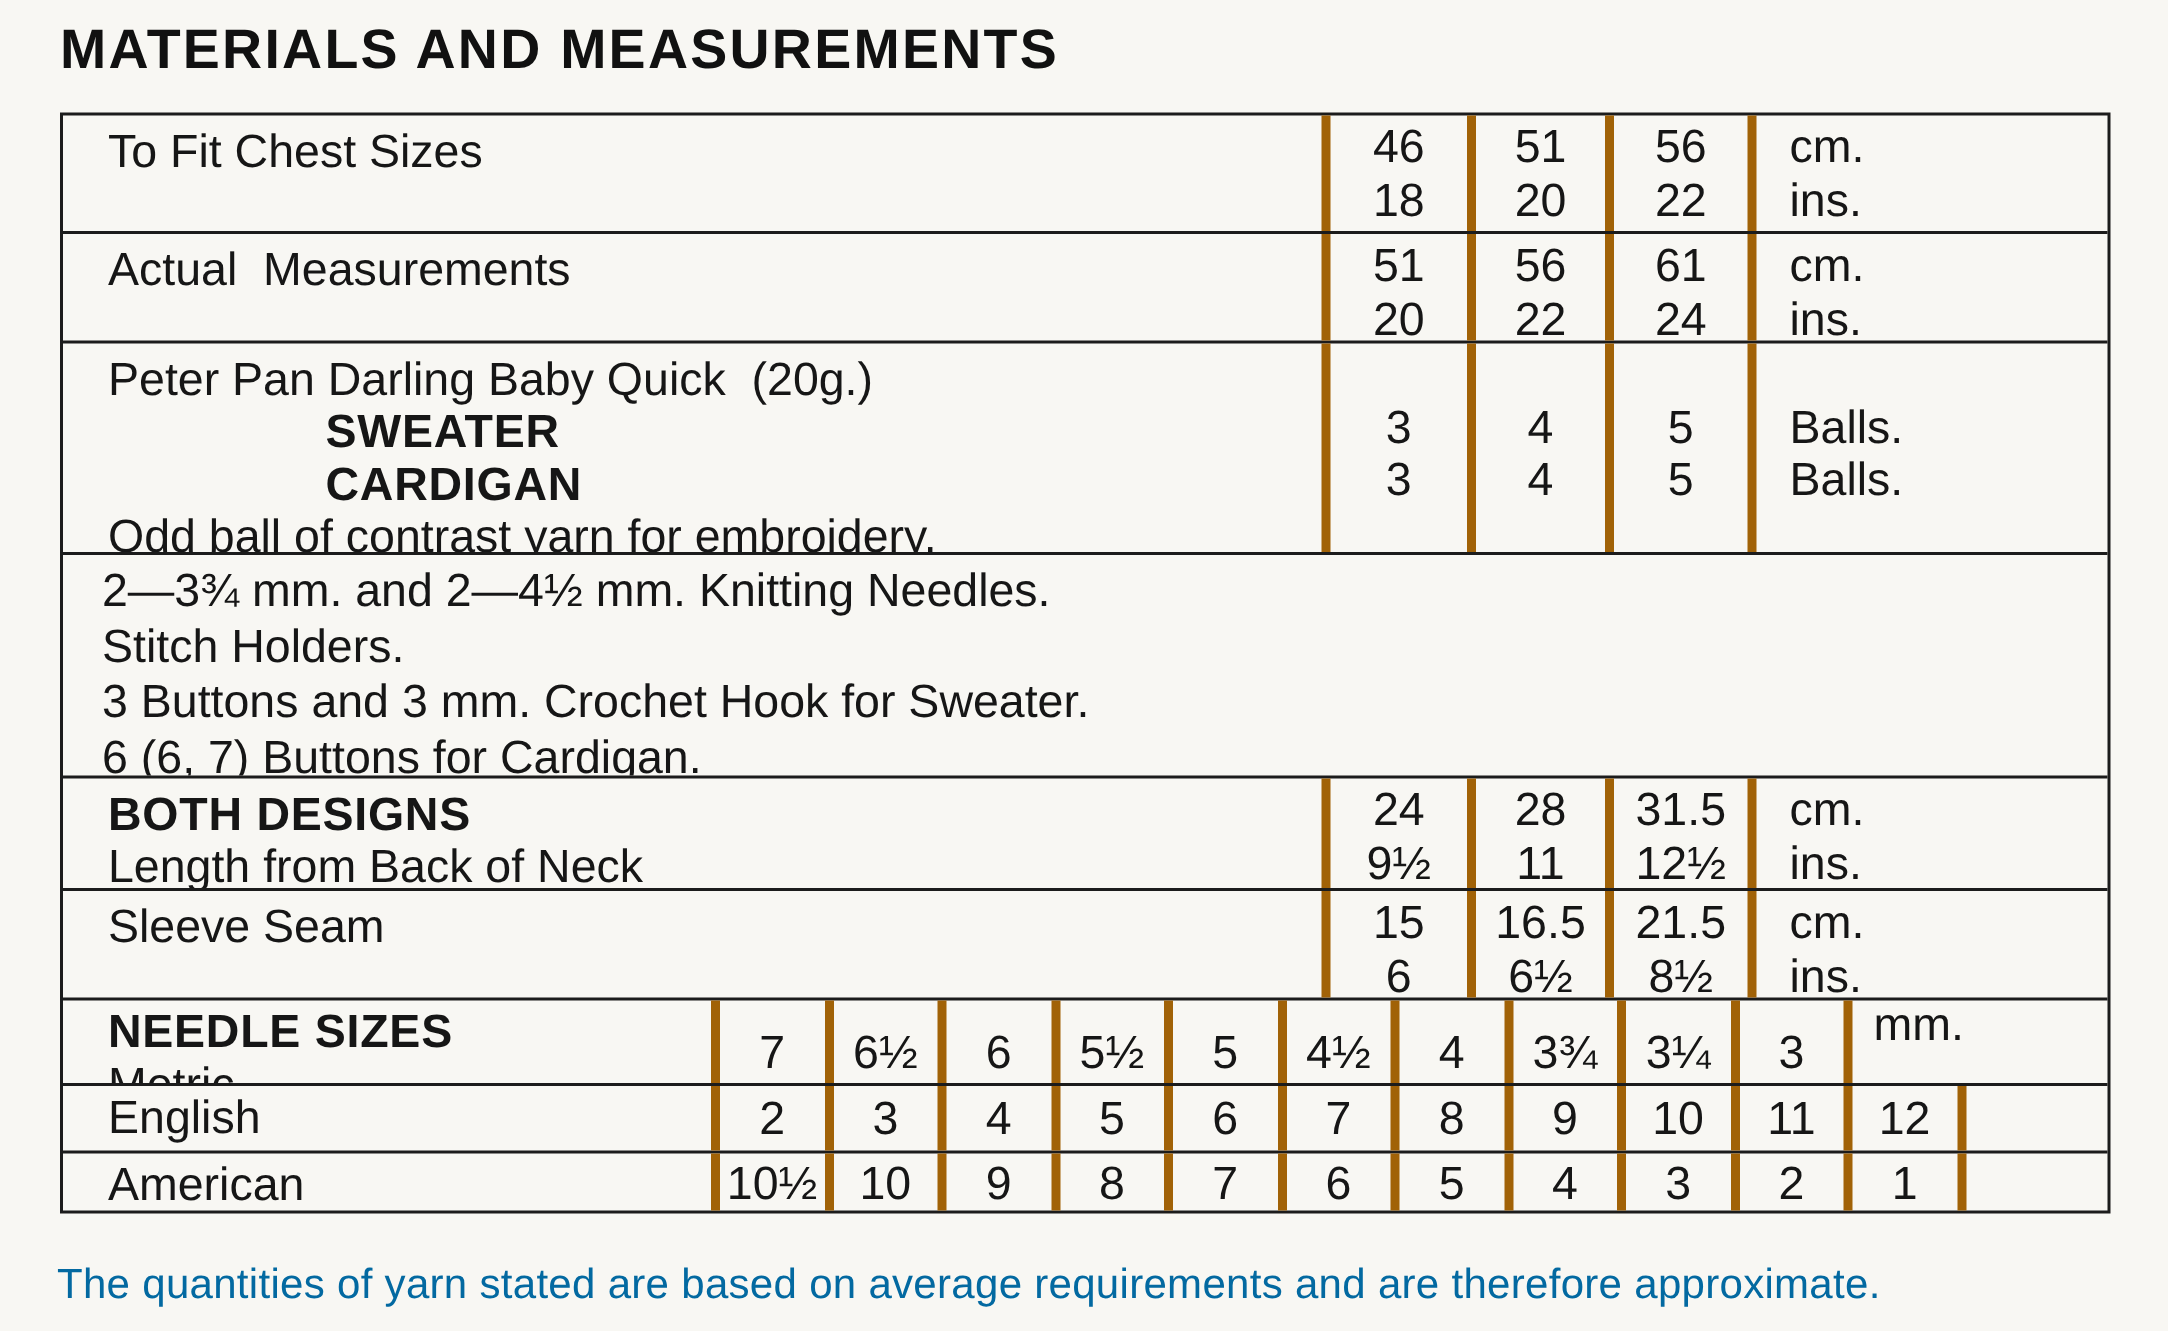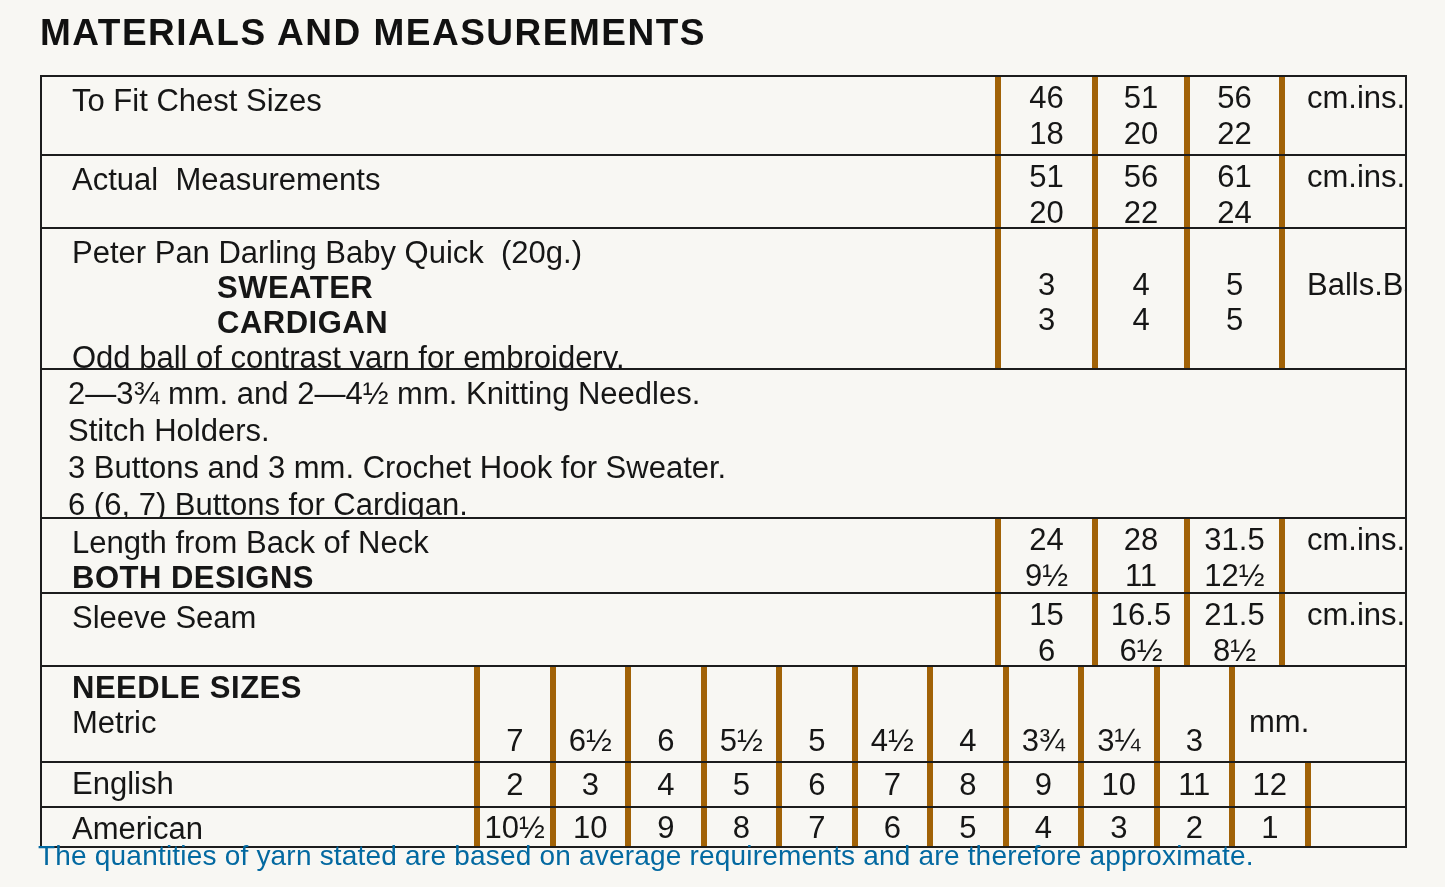--- a/index.html
+++ b/index.html
@@ -20,35 +20,35 @@
     position:absolute; left:40px; top:75px; width:1367px;
     border:2px solid #1c1c1c;
     background:transparent;
   }
   .row { display:flex; border-bottom:2px solid #1c1c1c; }
   .row:last-child { border-bottom:none; }
   .cell { overflow:hidden; }
   .vline { border-left:6px solid #a16207; }
 
   
-  .c-label { width:953px; padding:6px 10px 12px 30px; }
+  .c-label { width:839px; padding:6px 10px 12px 30px; }
   .c-v1 { width:97px; }
   .c-v2 { width:92px; }
   .c-v3 { width:95px; }
   .c-unit { flex:1; padding-left:22px; }
   .num-col { display:flex; flex-direction:column; align-items:center; }
-  .unit-col { display:flex; flex-direction:row; align-items:flex-start; }
+  .unit-col { display:flex; flex-direction:column; align-items:flex-start; }
 
   .r1 { height:79px; }
   .r2 { height:73px; }
   .r3 { height:141px; }
   .r4 { height:149px; }
   .r5 { height:75px; }
   .r6 { height:73px; }
-  .r7 { height:96px; }
+  .r7 { height:57px; }
   .r8 { height:45px; }
   .r9 { height:38px; }
 
   .t { font-size:31px; line-height:35px; white-space:pre-wrap; }
   .b { font-weight:bold; letter-spacing:0.5px; }
   .pair { padding-top:3px; }
   .pair .t { line-height:36px; }
 
   .indent { padding-left:145px; }
   .push-down { padding-top:38px; }
@@ -149,22 +149,22 @@
       <div class="cell c-full">
         <div class="t">2—3¾ mm. and 2—4½ mm. Knitting Needles.</div>
         <div class="t">Stitch Holders.</div>
         <div class="t">3 Buttons and 3 mm. Crochet Hook for Sweater.</div>
         <div class="t">6 (6, 7) Buttons for Cardigan.</div>
       </div>
     </div>
 
     <div class="row r5">
       <div class="cell c-label">
+        <div class="t b">BOTH DESIGNS</div>
         <div class="t">Length from Back of Neck</div>
-        <div class="t b">BOTH DESIGNS</div>
       </div>
       <div class="cell c-v1 vline num-col pair">
         <div class="t">24</div>
         <div class="t">9½</div>
       </div>
       <div class="cell c-v2 vline num-col pair">
         <div class="t">28</div>
         <div class="t">11</div>
       </div>
       <div class="cell c-v3 vline num-col pair">

